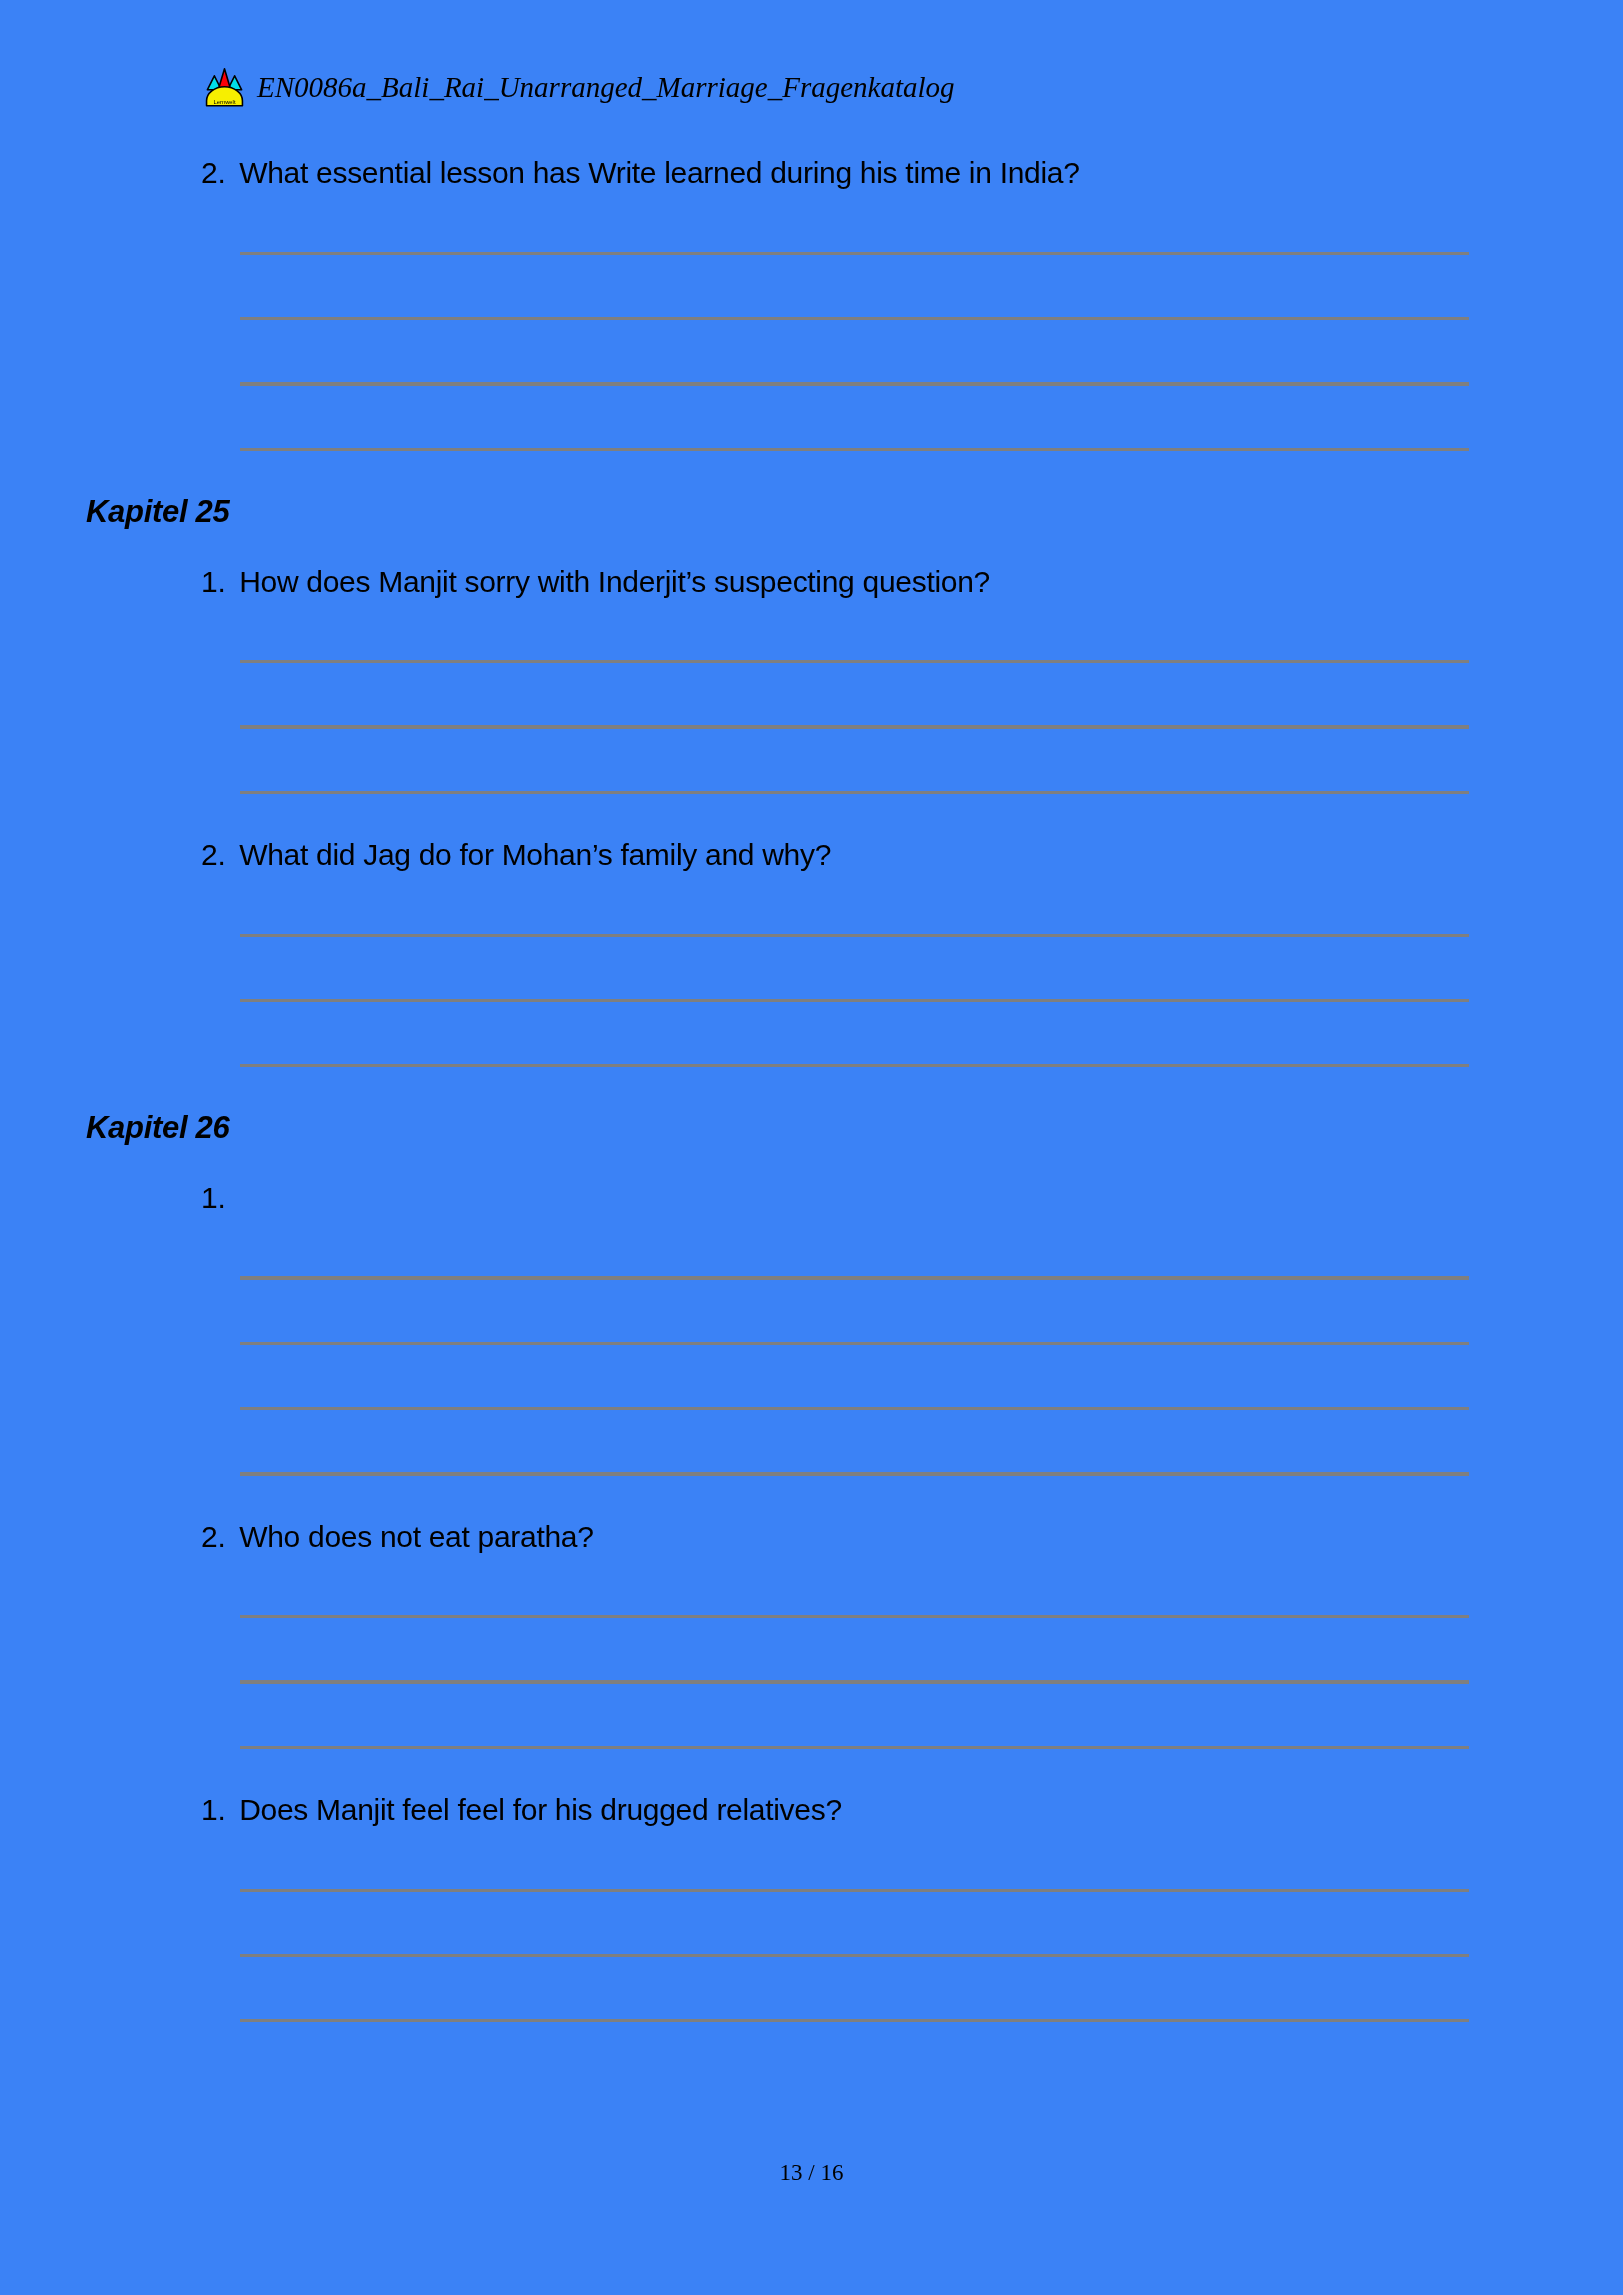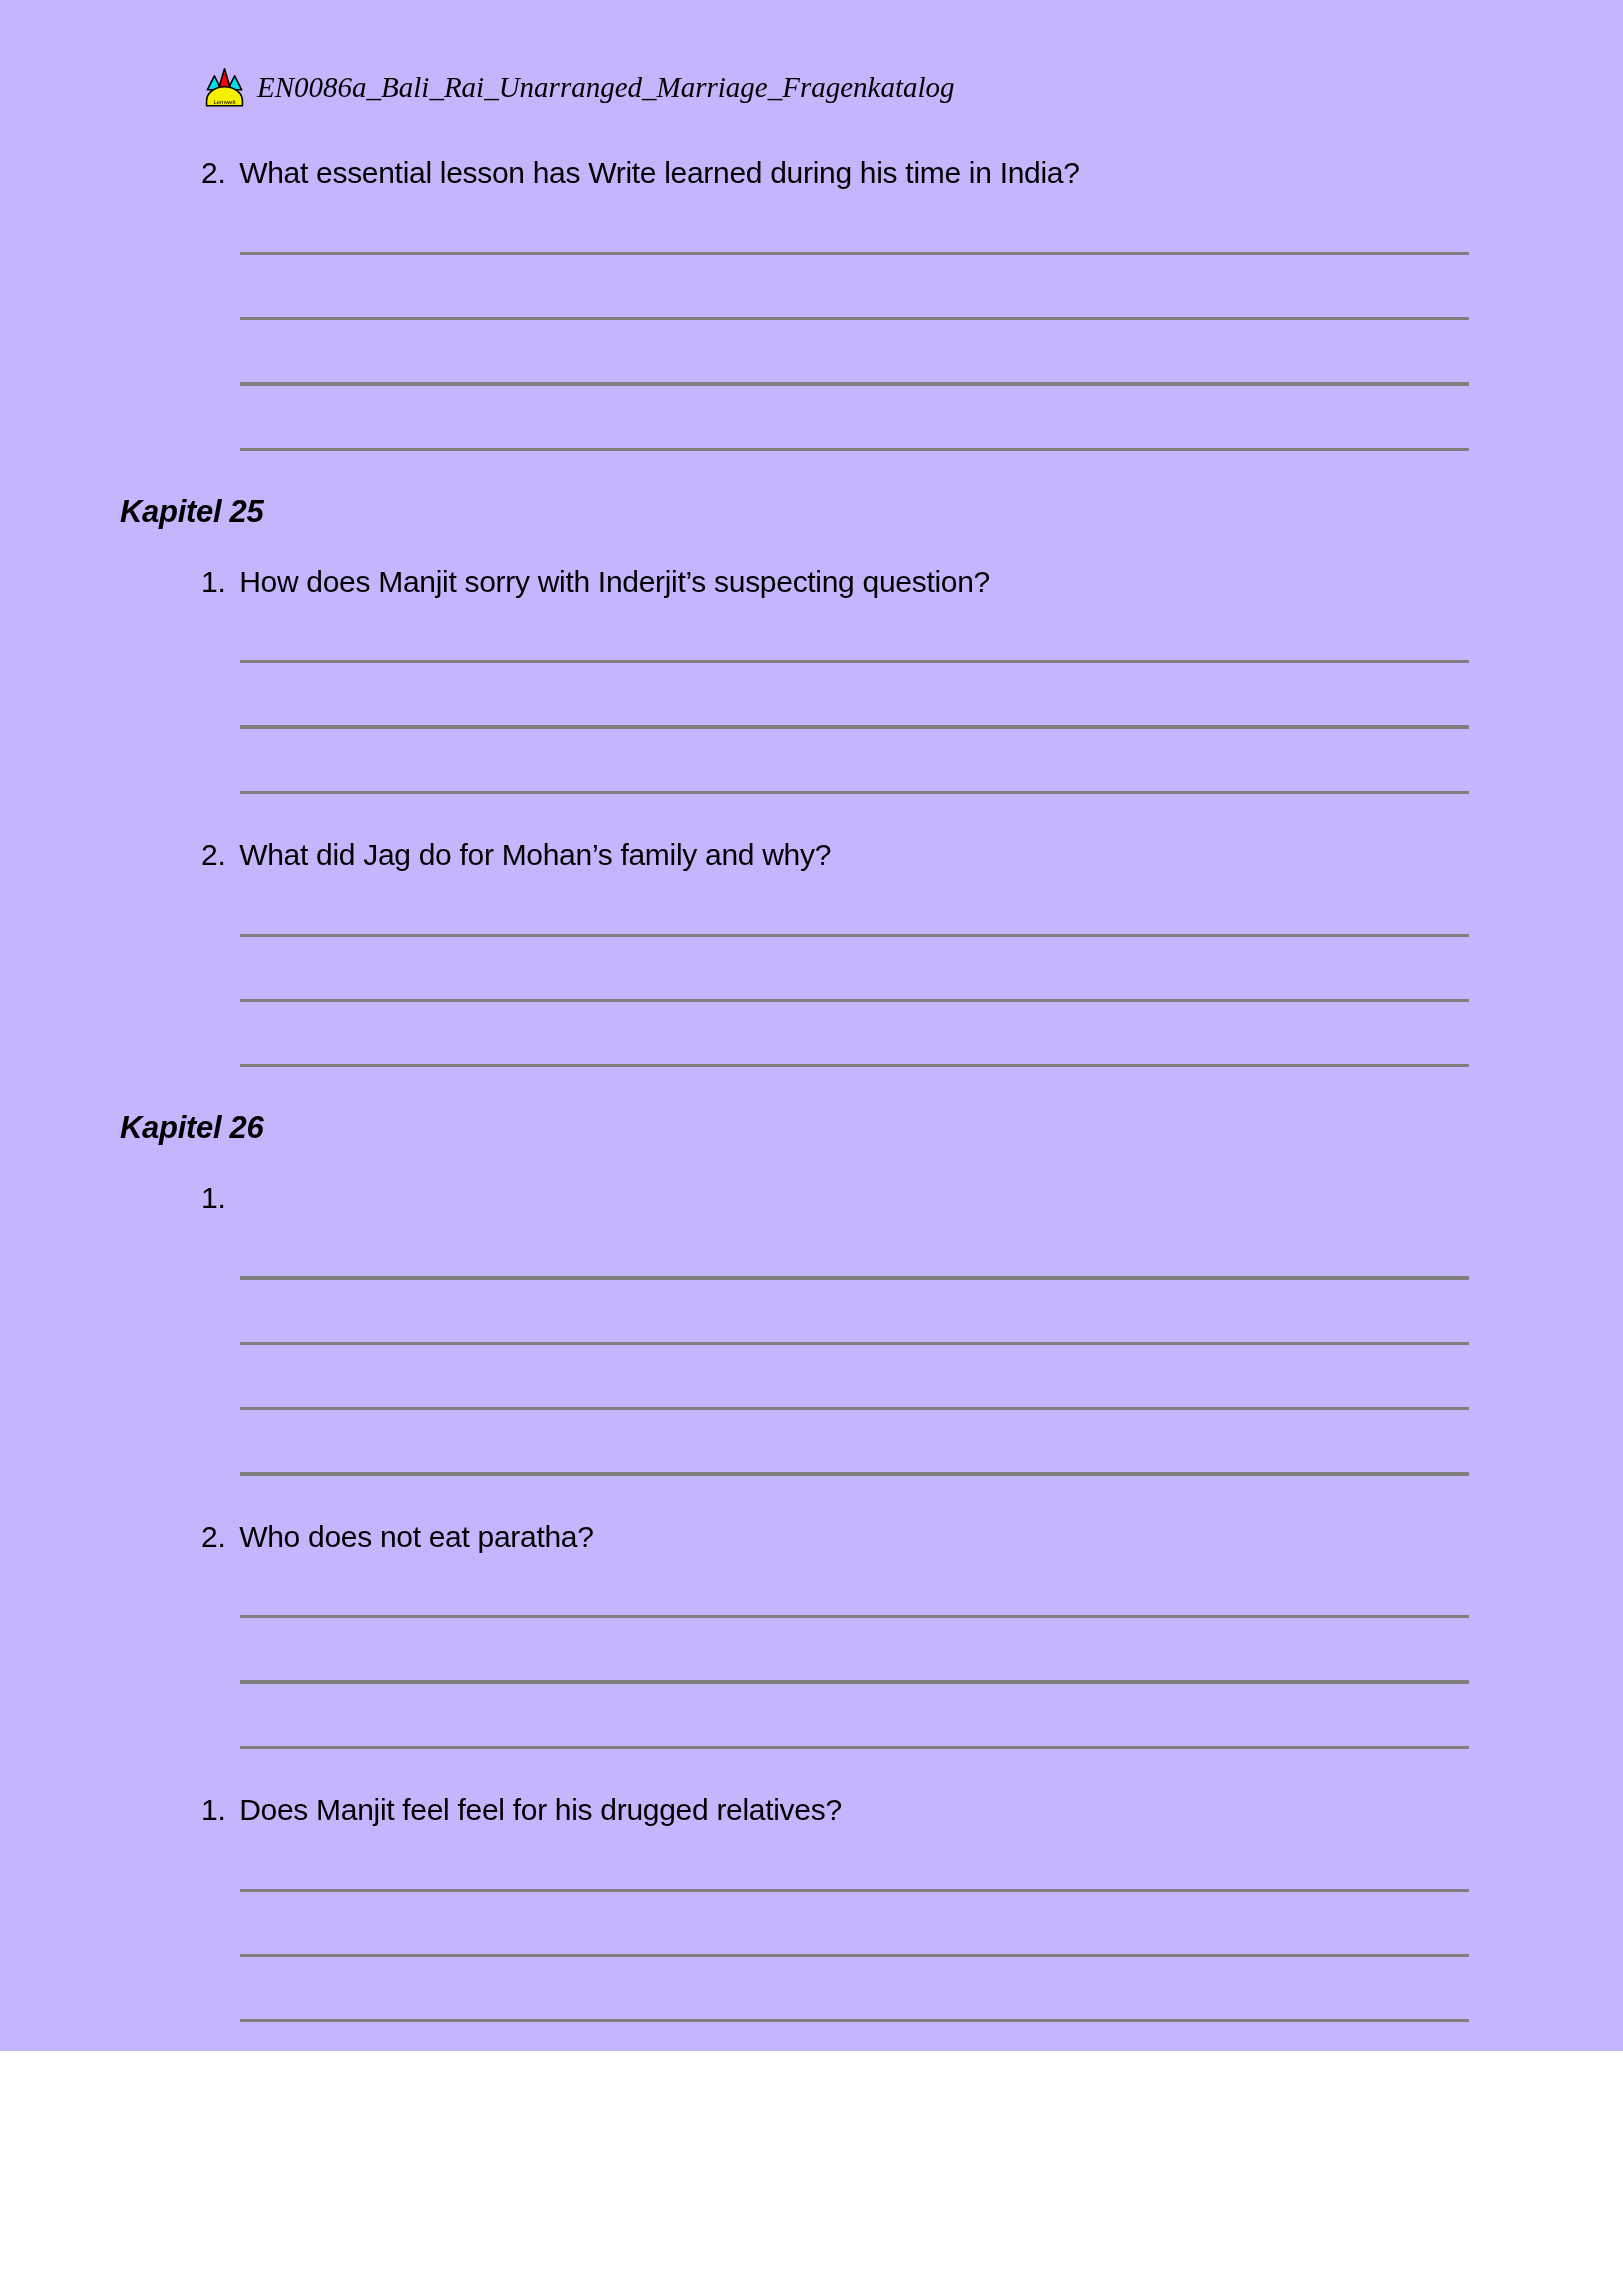--- a/index.html
+++ b/index.html
@@ -3,22 +3,22 @@
 <meta charset="utf-8">
 <style>
   html, body {
     margin: 0;
     padding: 0;
     background: #ffffff;
   }
   .page {
     position: relative;
     width: 1623px;
-    height: 2051px;
-    background: #c4b5fd;
+    height: 2295px;
+    background: #3b82f6;
     color: #000000;
     font-family: "Liberation Sans", sans-serif;
     overflow: hidden;
   }
   
   .header {
     position: absolute;
     top: 67px;
     left: 205px;
     display: flex;
@@ -53,21 +53,21 @@
     font-size: 30px;
     line-height: 1.05;
     letter-spacing: -0.3px;
   }
   .q-num {
     flex: none;
     width: 31px;
     margin-right: 7.2px;
   }
   .chapter {
-    margin-left: 120px;
+    margin-left: 86px;
     font-size: 31px;
     font-weight: bold;
     font-style: italic;
     line-height: 1.05;
     letter-spacing: -0.3px;
     margin-bottom: 37px;
   }
   .answer-line {
     margin-left: 240px;
     width: 1229px;

